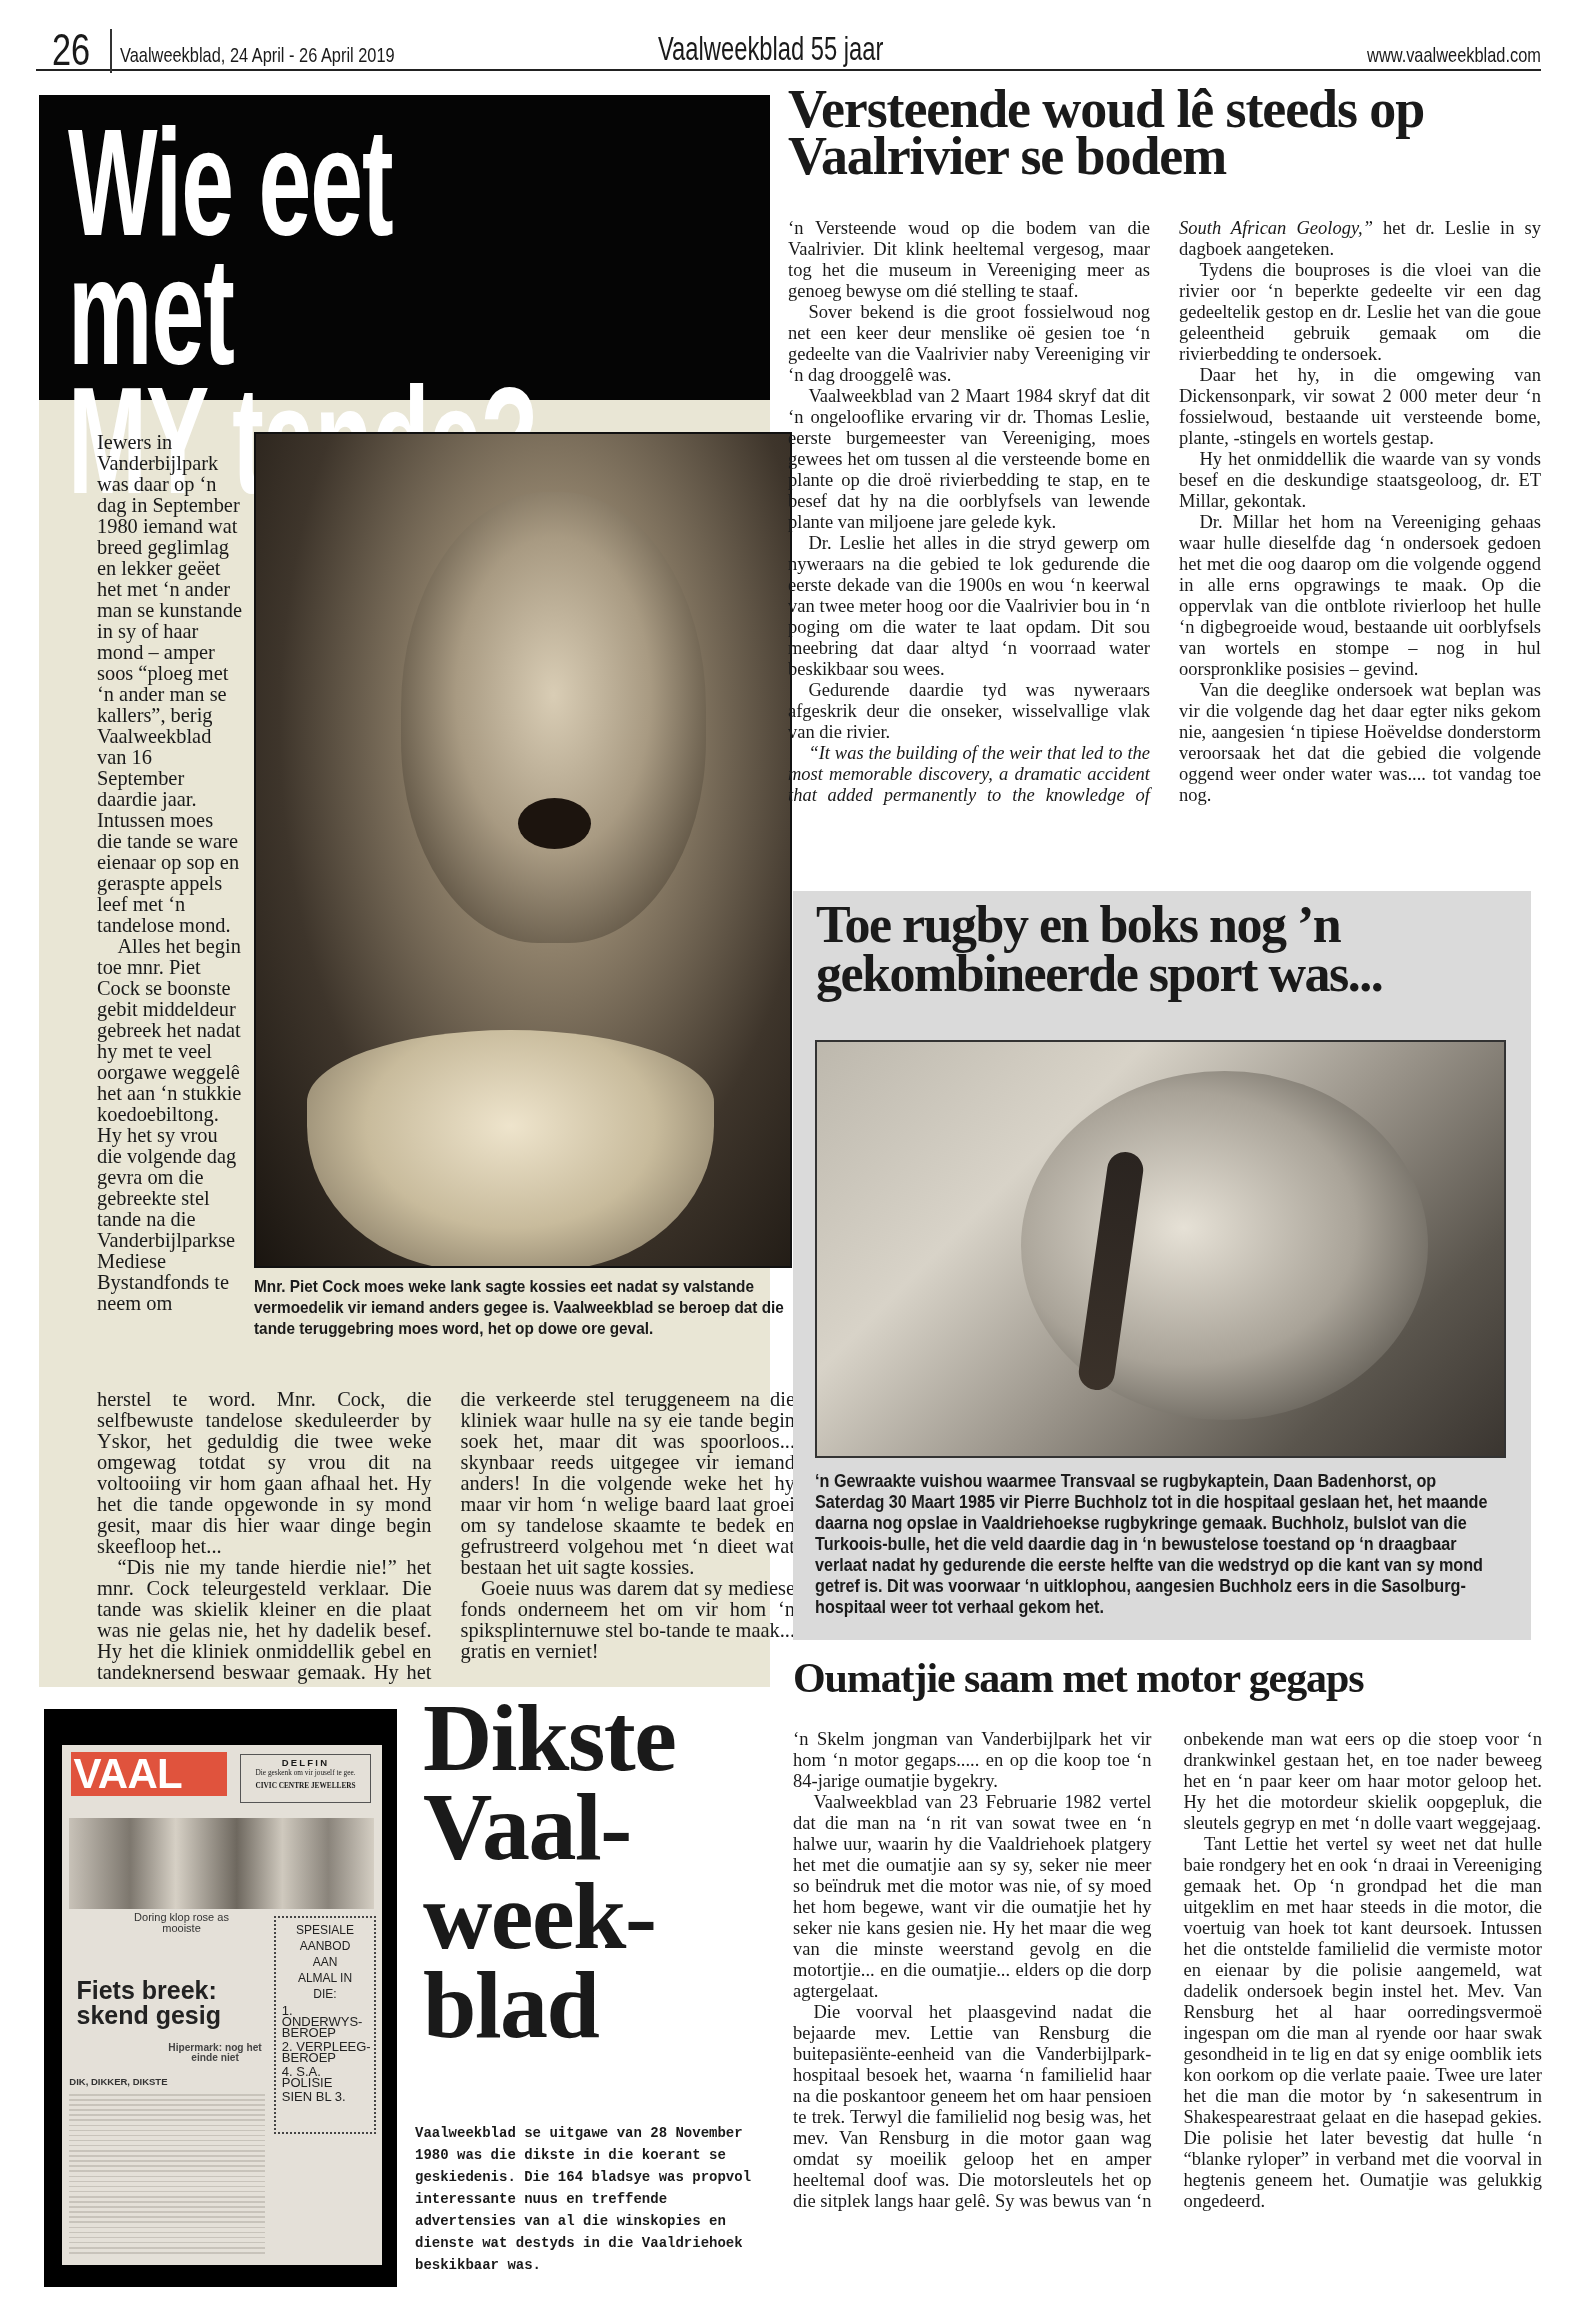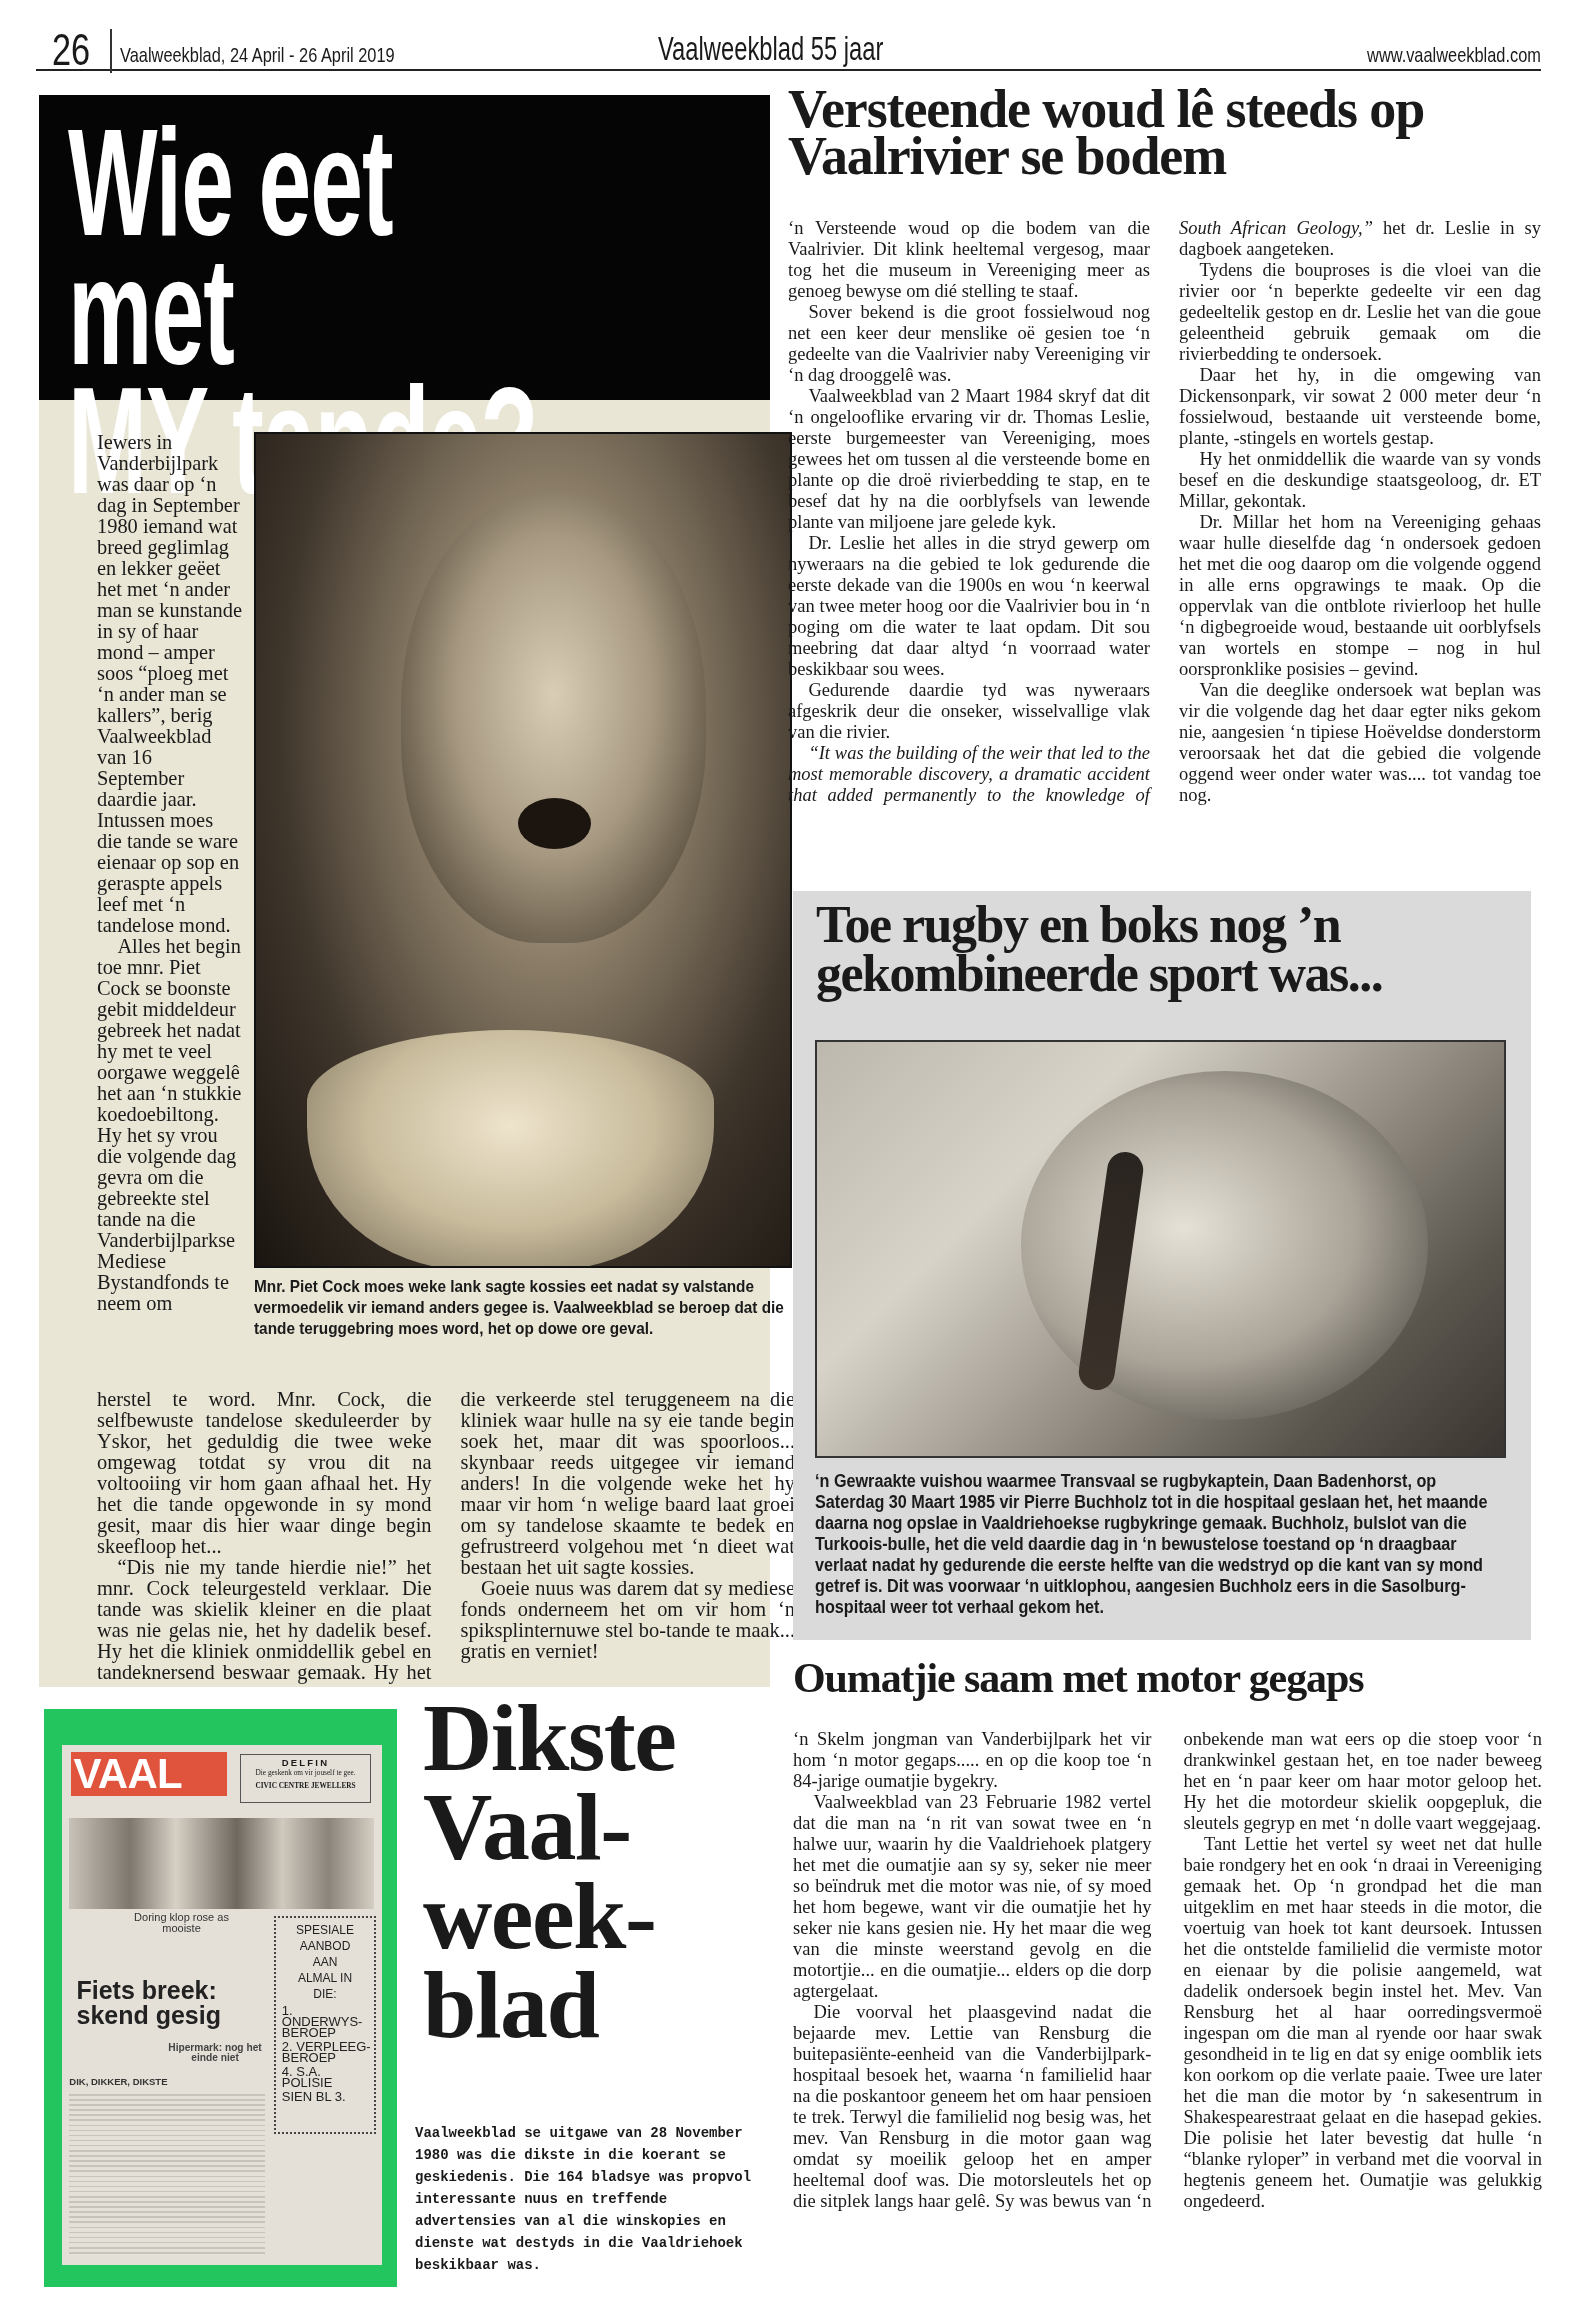--- a/index.html
+++ b/index.html
@@ -37,21 +37,21 @@
 
   
   .rugby-box { position: absolute; left: 793px; top: 891px; width: 738px; height: 749px; background: #dadada; }
   .rugby-head { position: absolute; left: 23px; top: 8.7px; width: 713px; font-family: "Liberation Serif", serif; font-weight: 700; font-size: 52px; line-height: 49px; letter-spacing: -1.5px; }
   .photo-rugby { position: absolute; left: 22px; top: 149px; width: 691px; height: 418px; border: 2.9px solid #333; background: linear-gradient(135deg, #bdb8ad 0%, #d8d3c8 30%, #9a948a 55%, #5a554d 80%, #3a3530 100%); overflow: hidden; }
   .photo-rugby .head { position: absolute; left: 204px; top: 29px; width: 407px; height: 349px; border-radius: 50%; background: radial-gradient(ellipse at 40% 45%, #e6e1d6 0%, #a9a398 50%, #4a463f 90%); }
   .photo-rugby .blood { position: absolute; left: 276px; top: 109px; width: 36px; height: 240px; border-radius: 18px; background: linear-gradient(180deg, #2a2420 0%, #3b322a 100%); transform: rotate(8deg); }
   .rugby-caption { position: absolute; left: 22px; top: 580px; width: 771px; font-family: "Liberation Sans", sans-serif; font-weight: 700; font-size: 18px; line-height: 21px; transform: scaleX(0.9); transform-origin: left top; }
 
   
-  .dikste-cover { position: absolute; left: 44px; top: 1709px; width: 353px; height: 578px; background: #22c55e; }
+  .dikste-cover { position: absolute; left: 44px; top: 1709px; width: 353px; height: 578px; background: #000000; }
   .cover-paper { position: absolute; left: 18px; top: 36px; width: 320px; height: 520px; background: #e4e0d8; overflow: hidden; }
   .cover-logo { position: absolute; left: 8.7px; top: 7.3px; width: 156px; height: 44px; background: #e0533d; color: #fff; font-family: "Liberation Sans", sans-serif; font-weight: 700; font-size: 42px; line-height: 44px; letter-spacing: -0.7px; padding-left: 2.9px; }
   .cover-ad { position: absolute; left: 178px; top: 8.7px; width: 131px; height: 49px; border: 1.5px solid #555; font-size: 7.3px; text-align: center; padding-top: 2.2px; }
   .cover-ad .ad-title { font-family: "Liberation Sans", sans-serif; font-weight: 700; font-size: 9.5px; letter-spacing: 2.2px; }
   .cover-photo { position: absolute; left: 7.3px; top: 73px; width: 305px; height: 91px; background: linear-gradient(90deg, #c8c2b8, #7d776e 20%, #d6d0c5 35%, #6e685f 55%, #cfc9be 70%, #8a847b 85%, #d4cec3); }
   .cover-doring { position: absolute; left: 65px; top: 167px; font-family: "Liberation Sans", sans-serif; font-size: 11px; line-height: 11px; text-align: center; color: #333; }
   .cover-fiets { position: absolute; left: 14.5px; top: 233px; font-family: "Liberation Sans", sans-serif; font-weight: 700; font-size: 25px; line-height: 25px; color: #222; }
   .cover-hiper { position: absolute; left: 102px; top: 298px; font-family: "Liberation Sans", sans-serif; font-weight: 700; font-size: 10.2px; line-height: 10.2px; text-align: center; color: #444; }
   .cover-dik { position: absolute; left: 7.3px; top: 331px; font-family: "Liberation Sans", sans-serif; font-weight: 700; font-size: 9.5px; color: #333; }
   .cover-spesiale { position: absolute; left: 212px; top: 171px; width: 102px; height: 218px; border: 2.2px dotted #444; font-family: "Liberation Sans", sans-serif; text-align: center; color: #222; padding-top: 4.4px; }

